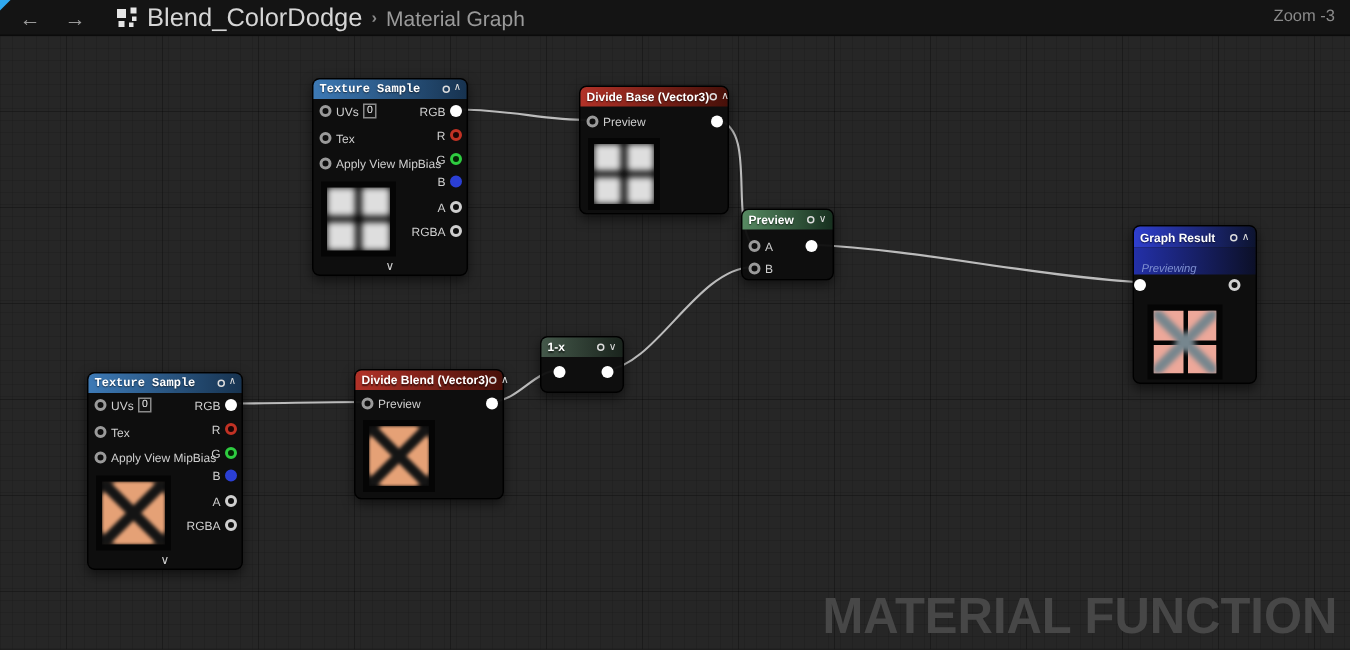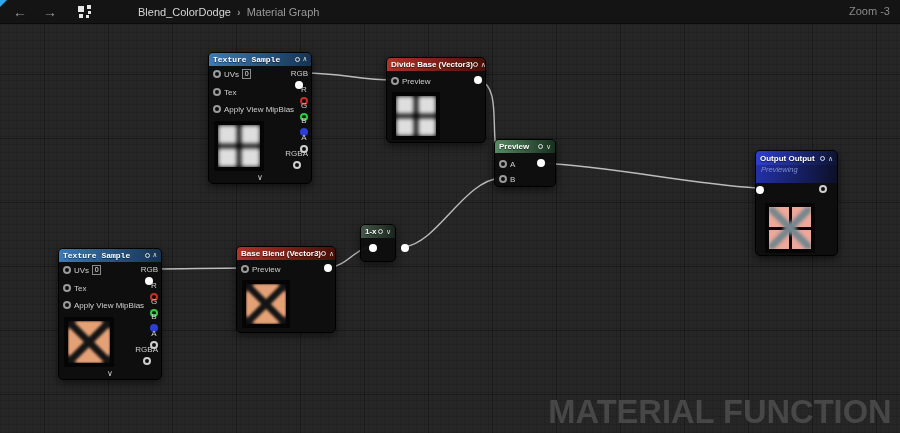--- a/index.html
+++ b/index.html
@@ -13,23 +13,23 @@
   .corner-tri { position:absolute; top:0; left:0; width:0; height:0;
                 border-left:7px solid #2fa8f0; border-bottom:7px solid transparent; }
   .nav-arrow { color:#9a9a9a; font-size:14px; line-height:1; padding:0 5px; cursor:pointer; }
   .graph-icon { display:inline-block; position:relative; width:14px; height:13px; margin-left:10px; }
   .graph-icon i { position:absolute; background:#e6e6e6; }
   .graph-icon i:nth-child(1){ left:0; top:1px; width:6px; height:6px; }
   .graph-icon i:nth-child(2){ left:9px; top:0; width:4px; height:4px; }
   .graph-icon i:nth-child(3){ left:10px; top:6px; width:3px; height:3px; }
   .graph-icon i:nth-child(4){ left:1px; top:9px; width:4px; height:4px; }
   .graph-icon i:nth-child(5){ left:8px; top:10px; width:3px; height:3px; }
-  .crumb-asset { color:#d6d6d6; font-size:11px;margin-left:40px; }
+  .crumb-asset { color:#d6d6d6; font-size:17px; }
   .crumb-sep   { color:#8a8a8a; font-size:11px; font-weight:bold; }
-  .crumb-page  { color:#9a9a9a; font-size:11px; }
+  .crumb-page  { color:#9a9a9a; font-size:14px; }
   .zoom-label  { position:absolute; right:10px; top:5px; color:#8a8a8a; font-size:11px; }
 
   
   .canvas { position:relative; width:900px; height:409px; background-color:#262626;
     background-image:
       linear-gradient(rgba(0,0,0,.28) 1px, transparent 1px),
       linear-gradient(90deg, rgba(0,0,0,.28) 1px, transparent 1px),
       linear-gradient(rgba(0,0,0,.10) 1px, transparent 1px),
       linear-gradient(90deg, rgba(0,0,0,.10) 1px, transparent 1px);
     background-size:64px 64px, 64px 64px, 8px 8px, 8px 8px;
@@ -50,28 +50,28 @@
   .hdr-title { font-size:8px; font-weight:bold; color:#fff; white-space:nowrap;
                text-shadow:0 1px 1px rgba(0,0,0,.6); }
   .hdr-icons { display:flex; align-items:center; gap:3px; }
   .ring { width:5px; height:5px; border:1px solid #ddd; border-radius:50%; display:inline-block; }
   .chev { color:#ddd; font-size:7px; line-height:1; }
   .hdr-blue   { background:linear-gradient(90deg,#3d7ab6,#173350);font-family:Liberation Mono, monospace; }
   .hdr-red    { background:linear-gradient(90deg,#b23228,#471009); }
   .hdr-green  { background:linear-gradient(90deg,#578a62,#17301f); }
   .hdr-dgreen { background:linear-gradient(90deg,#44584a,#1a241d); }
   .hdr-oblue  { background:linear-gradient(90deg,#2f3fd0,#0d1430); }
-  .subhdr { height:18px; display:flex; align-items:flex-start; padding:0 5px;
+  .subhdr { height:18px; display:flex; align-items:flex-end; padding:0 5px;
             background:linear-gradient(90deg,#2330a8,#0c1028); }
   .subhdr span { font-size:7.5px; font-style:italic; color:#7e8fd0; }
 
   .row { position:absolute; height:10px; display:flex; align-items:center; gap:3px;
          font-size:8px; color:#cfcfcf; white-space:nowrap; }
   .row.in  { left:4px; }
-  .row.out { right:3px; flex-direction:column; }
+  .row.out { right:3px; }
   .pin { width:8px; height:8px; border-radius:50%; flex:0 0 auto; }
   .pin-solid  { background:#fff; }
   .pin-hollow { border:2px solid #9a9a9a; background:#0e0e0e; }
   .pin-white  { border:2px solid #cfcfcf; background:#0e0e0e; }
   .pin-r { border:2px solid #c23224; background:#1a0505; }
   .pin-g { border:2px solid #2ecc40; background:#052205; }
   .pin-b { background:#2b3fd4; border:2px solid #2b3fd4; }
   .uvbox { display:inline-block; min-width:9px; text-align:center; border:1px solid #8a8a8a;
            background:#121212; color:#eee; font-size:7px; padding:0 1px; line-height:8px; }
   .expander { position:absolute; bottom:1px; left:0; right:0; text-align:center;
@@ -232,21 +232,21 @@
       </div>
       <div class="row in" style="top:34px;">
         <span class="pin pin-hollow"></span>
         <span>B</span>
       </div>
       <div class="row out" style="top:19px; right:10px;">
           <span class="pin pin-solid"></span>
         </div>
     </div>
 
-    <div class="node" style="left:360px; top:200px; width:36px; height:38px;">
+    <div class="node" style="left:360px; top:200px; width:56px; height:38px;">
       <div class="hdr hdr-dgreen">
         <span class="hdr-title">1-x</span>
         <span class="hdr-icons">
           <span class="ring"></span>
           <span class="chev">∨</span>
         </span>
       </div>
       <div class="row in" style="top:18px; left:8px;">
           <span class="pin pin-solid"></span>
         </div>
@@ -303,21 +303,21 @@
       <div class="thumb" style="left:5px; top:68px; width:50px; height:50px;">
         <div class="thumb-inner">
             <div class="tex-x"></div>
           </div>
       </div>
       <div class="expander">∨</div>
     </div>
 
     <div class="node" style="left:236px; top:222px; width:100px; height:87px;">
       <div class="hdr hdr-red">
-        <span class="hdr-title">Base Blend (Vector3)</span>
+        <span class="hdr-title">Divide Blend (Vector3)</span>
         <span class="hdr-icons">
           <span class="ring"></span>
           <span class="chev">∧</span>
         </span>
       </div>
       <div class="row in" style="top:17px;">
         <span class="pin pin-hollow"></span>
         <span>Preview</span>
       </div>
       <div class="row out" style="top:17px;">
@@ -325,21 +325,21 @@
         </div>
       <div class="thumb" style="left:5px; top:33px; width:48px; height:48px;">
         <div class="thumb-inner">
             <div class="tex-x"></div>
           </div>
       </div>
     </div>
 
     <div class="node" style="left:755px; top:126px; width:83px; height:106px;">
       <div class="hdr hdr-oblue" style="height:14px;">
-        <span class="hdr-title">Output Output</span>
+        <span class="hdr-title">Graph Result</span>
         <span class="hdr-icons">
           <span class="ring"></span>
           <span class="chev">∧</span>
         </span>
       </div>
       <div class="subhdr">
         <span>Previewing</span>
       </div>
       <div class="row in" style="top:34px; left:0;">
           <span class="pin pin-solid"></span>

